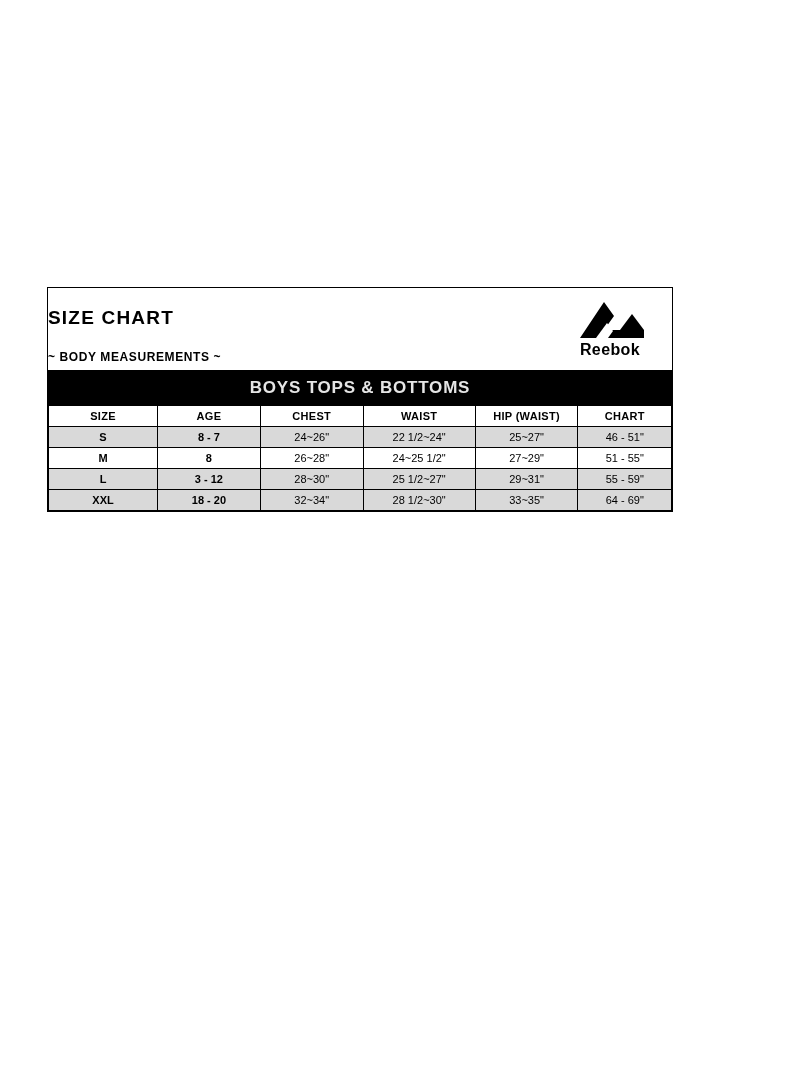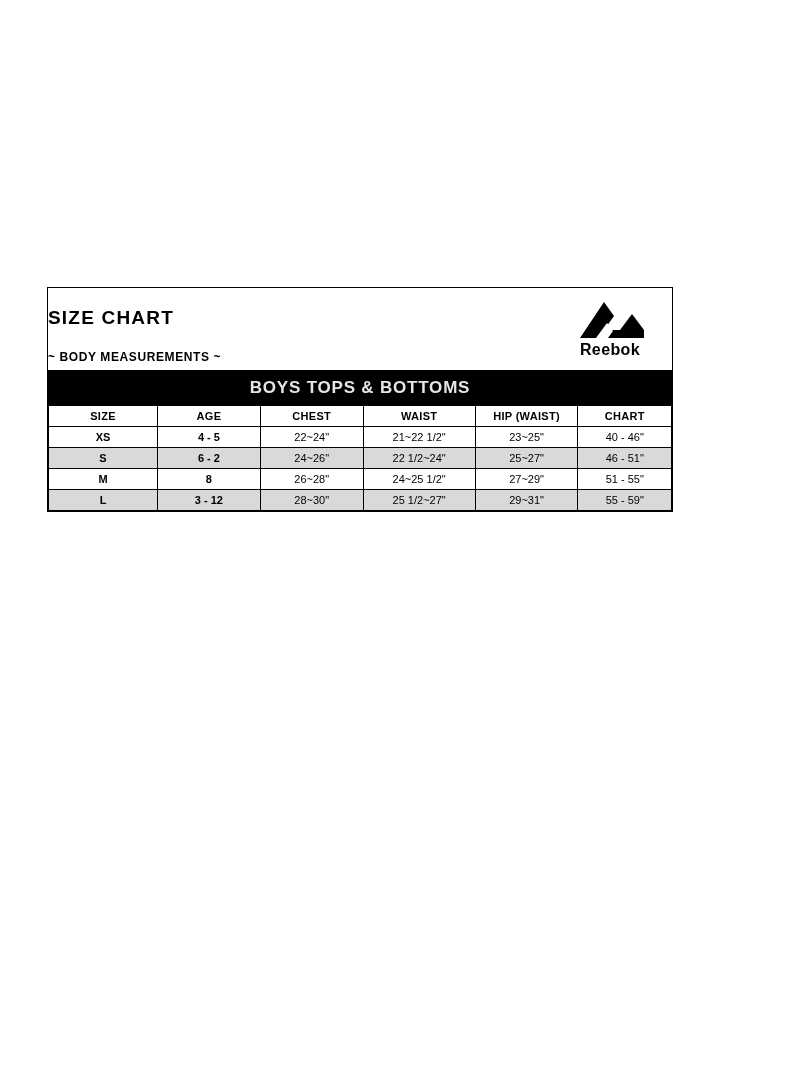--- a/index.html
+++ b/index.html
@@ -152,31 +152,23 @@
       <tr>
         <th>SIZE</th>
         <th>AGE</th>
         <th>CHEST</th>
         <th>WAIST</th>
         <th>HIP (WAIST)</th>
         <th>CHART</th>
       </tr>
     </thead>
     <tbody>
-      <tr>
-        <td class="c-size">XS</td>
-        <td class="c-age">4 - 5</td>
-        <td>22~24"</td>
-        <td>21~22 1/2"</td>
-        <td>23~25"</td>
-        <td>40 - 46"</td>
-      </tr>
       <tr class="shaded">
         <td class="c-size">S</td>
-        <td class="c-age">6 - 2</td>
+        <td class="c-age">8 - 7</td>
         <td>24~26"</td>
         <td>22 1/2~24"</td>
         <td>25~27"</td>
         <td>46 - 51"</td>
       </tr>
       <tr>
         <td class="c-size">M</td>
         <td class="c-age">8</td>
         <td>26~28"</td>
         <td>24~25 1/2"</td>
@@ -184,16 +176,24 @@
         <td>51 - 55"</td>
       </tr>
       <tr class="shaded">
         <td class="c-size">L</td>
         <td class="c-age">3 - 12</td>
         <td>28~30"</td>
         <td>25 1/2~27"</td>
         <td>29~31"</td>
         <td>55 - 59"</td>
       </tr>
+      <tr class="shaded">
+        <td class="c-size">XXL</td>
+        <td class="c-age">18 - 20</td>
+        <td>32~34"</td>
+        <td>28 1/2~30"</td>
+        <td>33~35"</td>
+        <td>64 - 69"</td>
+      </tr>
     </tbody>
   </table>
 
 </div>
 
 </body></html>

